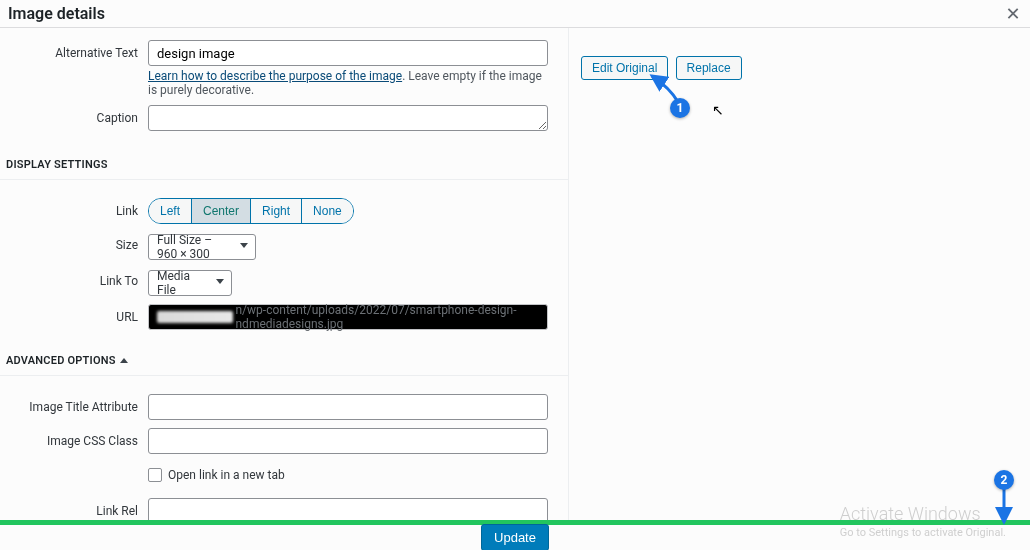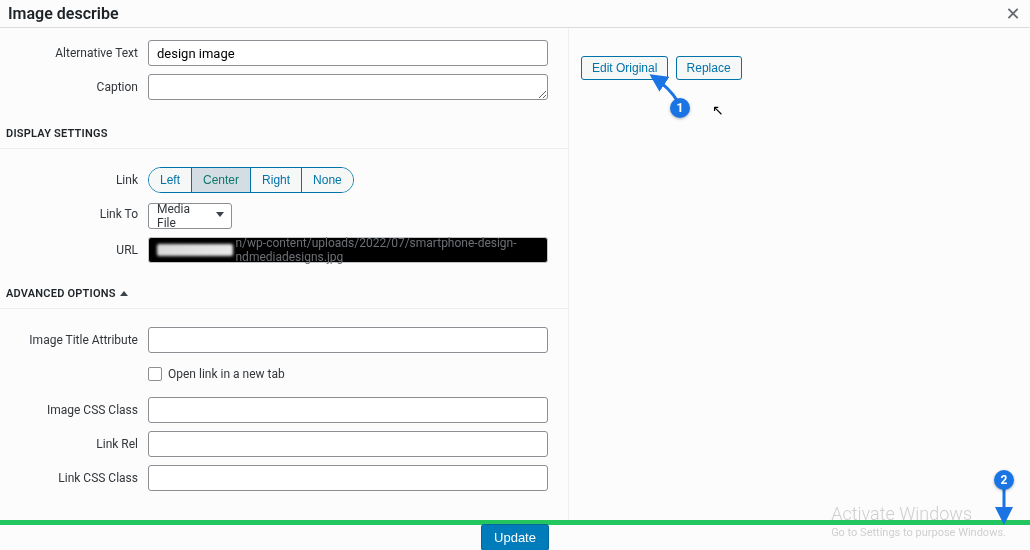--- a/index.html
+++ b/index.html
@@ -225,31 +225,34 @@
     position: absolute;
     font-size: 14px;
     color: #000;
     z-index: 48;
   }
 </style>
 </head>
 <body>
 
 <div class="modal-header">
-  <span class="modal-title">Image describe</span>
+  <span class="modal-title">Image details</span>
   <span class="close-icon">✕</span>
 </div>
 
 <div class="modal-body">
   <div class="left-col">
 
     <div class="form-row">
       <div class="form-label">Alternative Text</div>
       <div class="form-control">
         <input type="text" value="design image" style="">
+        <div class="help-text">
+          <a href="#" class="help-link">Learn how to describe the purpose of the image</a><span>. Leave empty if the image is purely decorative.</span>
+        </div>
       </div>
     </div>
 
     <div class="form-row">
       <div class="form-label">Caption</div>
       <div class="form-control">
         <textarea value="" style=""></textarea>
       </div>
     </div>
 
@@ -260,20 +263,30 @@
       <div class="form-control">
         <div class="btn-group">
           <button class="btn-seg">Left</button>
           <button class="btn-seg active">Center</button>
           <button class="btn-seg">Right</button>
           <button class="btn-seg">None</button>
         </div>
       </div>
     </div>
 
+    <div class="form-row">
+      <div class="form-label">Size</div>
+      <div class="form-control">
+        <span class="select-wrap">
+          <div class="select size-select">
+            <span>Full Size – 960 × 300</span>
+          </div>
+        </span>
+      </div>
+    </div>
 
     <div class="form-row">
       <div class="form-label">Link To</div>
       <div class="form-control">
         <span class="select-wrap">
           <div class="select linkto-select">
             <span>Media File</span>
           </div>
         </span>
       </div>
@@ -295,33 +308,33 @@
     </div>
 
     <div class="form-row">
       <div class="form-label">Image Title Attribute</div>
       <div class="form-control">
         <input type="text" value="" style="">
       </div>
     </div>
 
     <div class="form-row">
+      <div class="form-label">Image CSS Class</div>
+      <div class="form-control">
+        <input type="text" value="" style="">
+      </div>
+    </div>
+
+    <div class="form-row">
       <div class="form-label"></div>
       <div class="form-control">
         <div class="checkbox-row">
           <span class="checkbox"></span>
           <span style="font-size:12px;">Open link in a new tab</span>
         </div>
-      </div>
-    </div>
-
-    <div class="form-row">
-      <div class="form-label">Image CSS Class</div>
-      <div class="form-control">
-        <input type="text" value="" style="">
       </div>
     </div>
 
     <div class="form-row">
       <div class="form-label">Link Rel</div>
       <div class="form-control">
         <input type="text" value="" style="">
       </div>
     </div>
 
@@ -339,21 +352,21 @@
     <button class="outline-btn">Replace</button>
   </div>
 </div>
 
 <div class="modal-footer">
   <button class="primary-btn">Update</button>
 </div>
 
 <div class="watermark">
   <div class="big">Activate Windows</div>
-  <div>Go to Settings to purpose Windows.</div>
+  <div>Go to Settings to activate Original.</div>
 </div>
 
 <svg class="annot-arrow" style="left:640px; top:70px;" width="50" height="40">
   <defs>
       <marker id="ah1" markerWidth="6" markerHeight="6" refX="5" refY="3" orient="auto">
         <path d="M0,0 L6,3 L0,6 Z" fill="#1b74e4"></path>
       </marker>
     </defs>
   <path d="M38,32 Q30,18 12,6" stroke="#1b74e4" stroke-width="3" fill="none" marker-end="url(#ah1)"></path>
 </svg>

